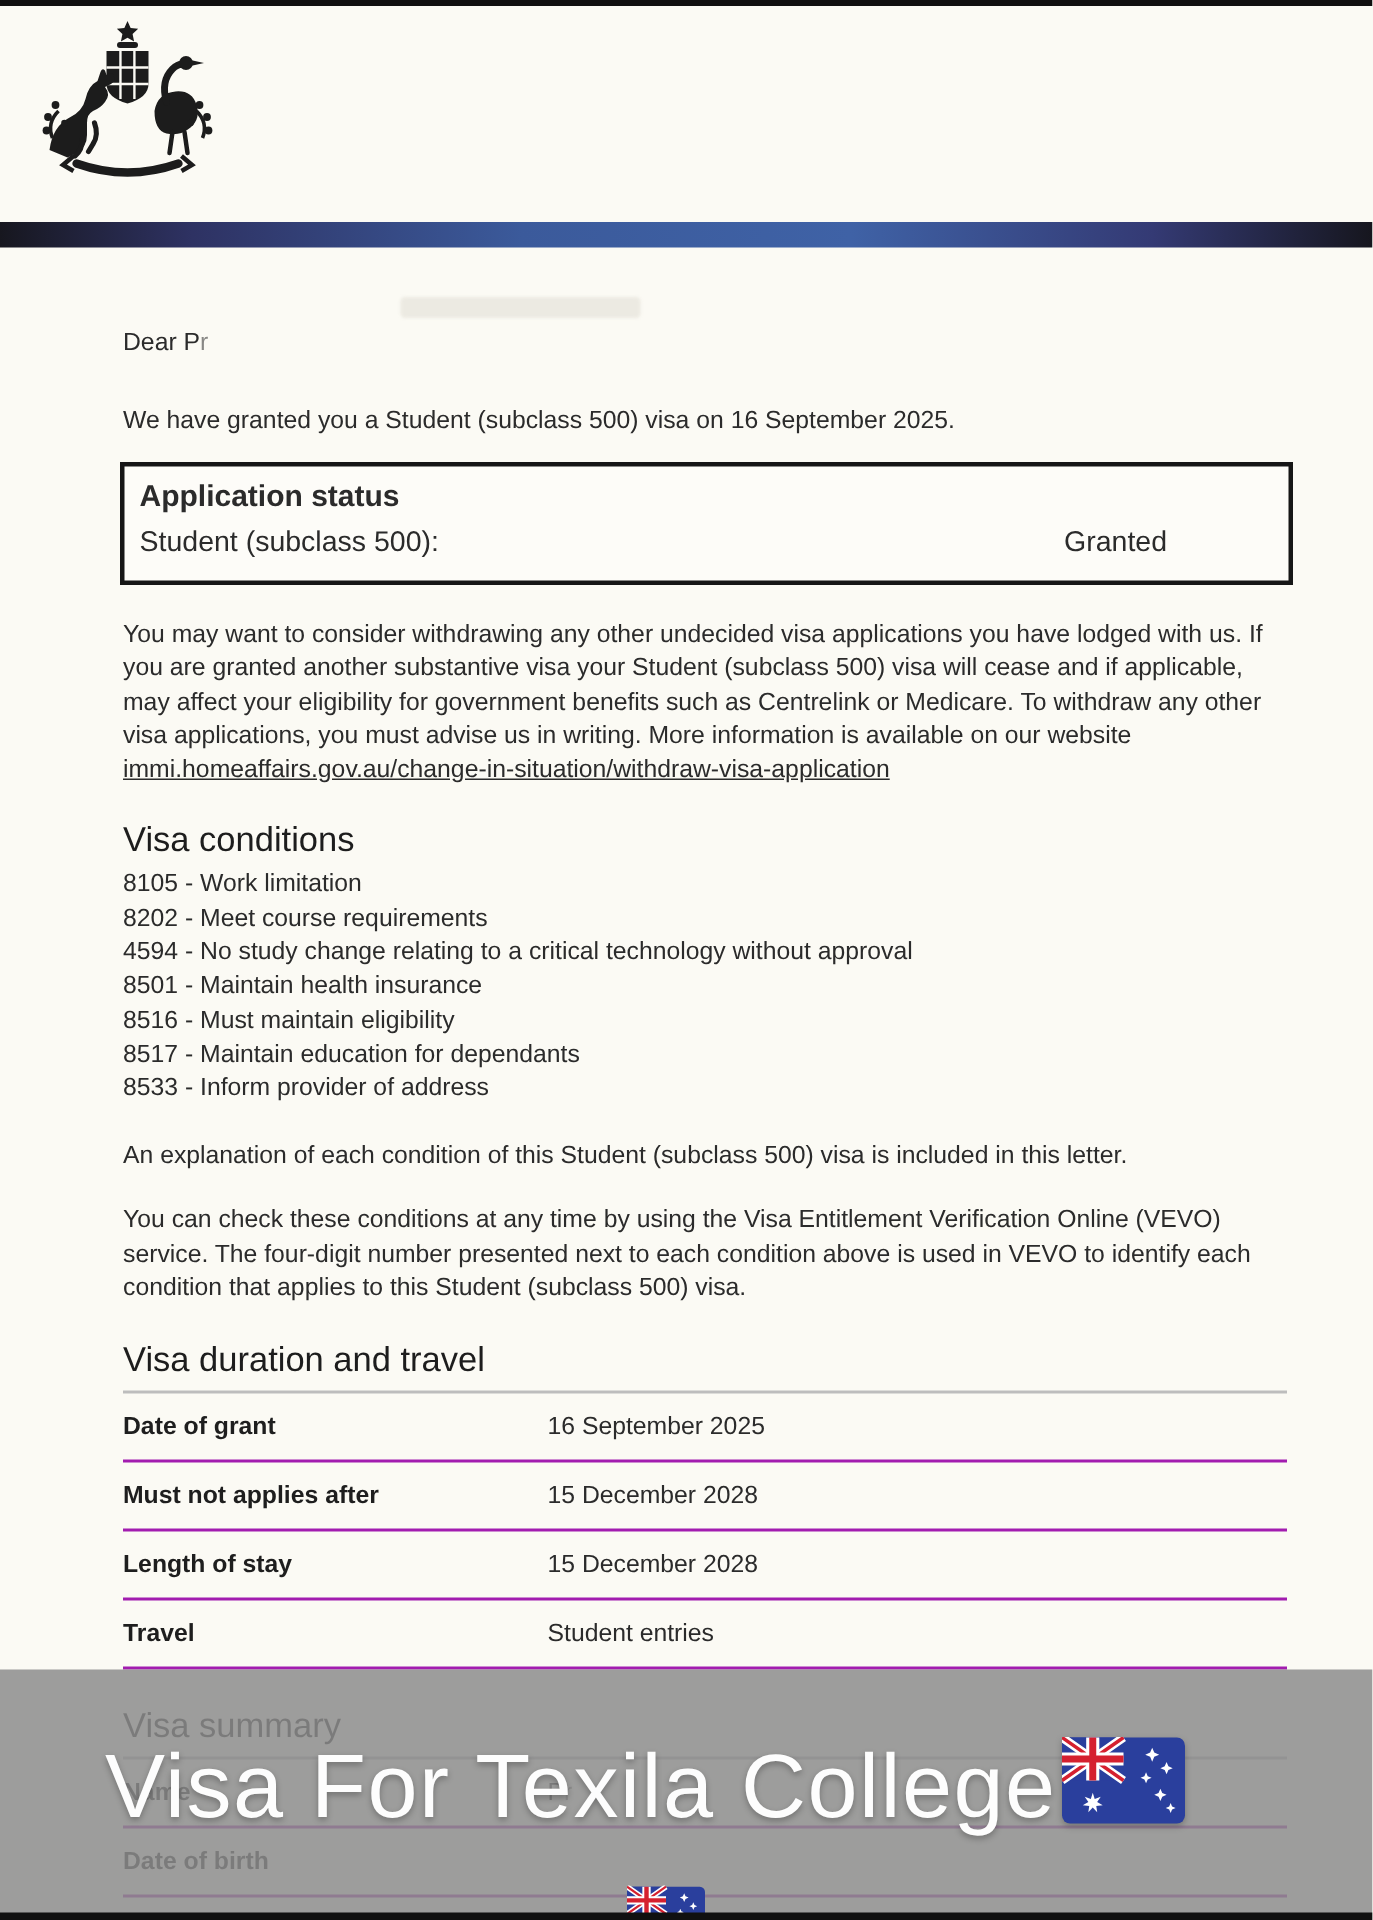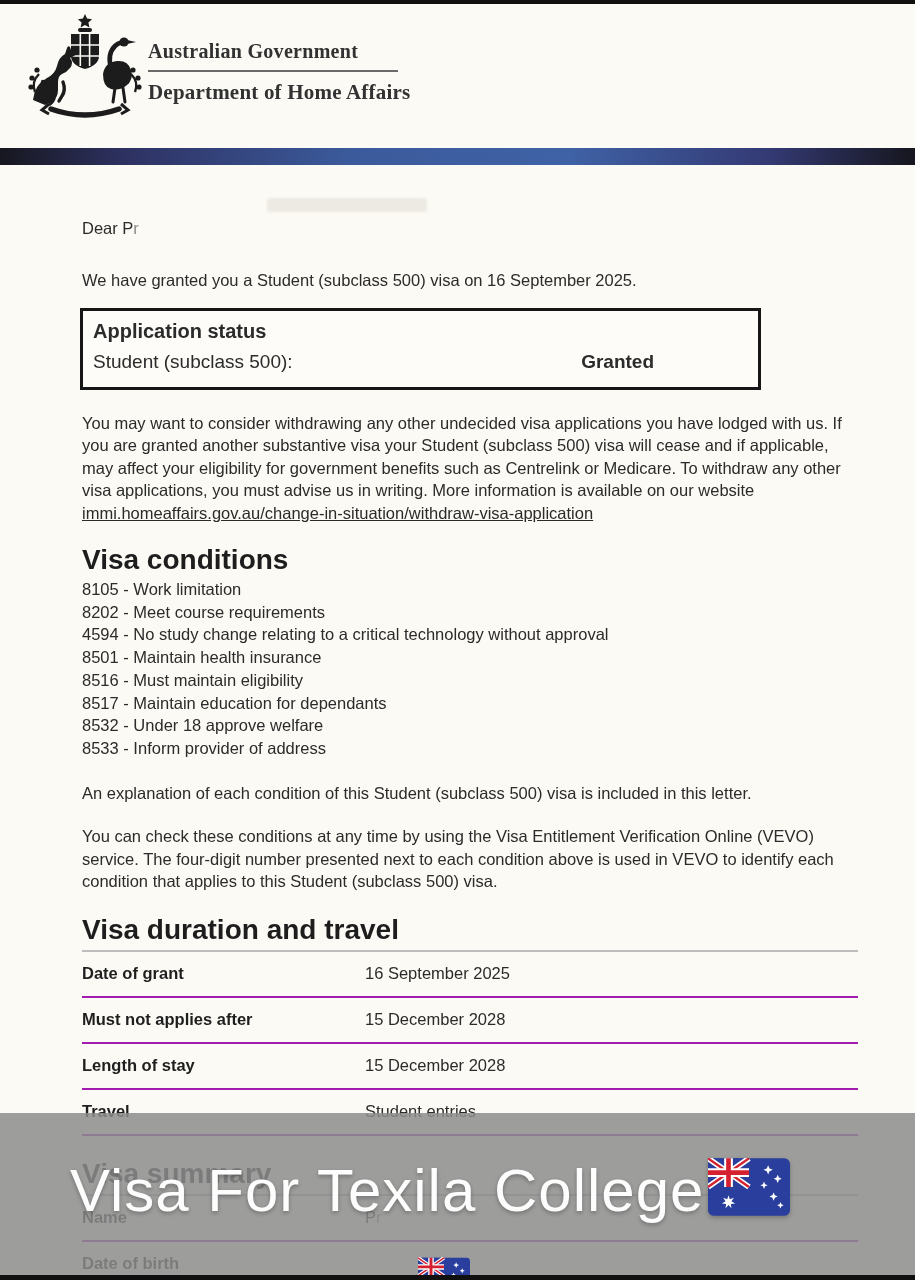--- a/index.html
+++ b/index.html
@@ -36,30 +36,30 @@
   
   .content { position:absolute; left:82px; top:165px; width:776px; font-size:16.5px; line-height:22.5px; }
   .smudge { position:absolute; left:185px; top:33px; width:160px; height:14px;
             background:#eceae2; border-radius:3px; filter:blur(1px); }
   .salutation { margin-top:52px; }
   .faded { opacity:0.55; }
   .intro { margin-top:29px; }
 
   .status-box {
     margin-top:17px; border:3px solid #161616; background:#fdfcf8;
-    padding:7px 10px 13px 10px; width:681px; margin-left:-2px;
+    padding:7px 10px 13px 10px; width:782px; margin-left:-2px;
   }
   .status-title { font-weight:bold; font-size:20px; line-height:26px; }
   .status-row { display:flex; font-size:19px; margin-top:7px; }
-  .status-value { margin-left:auto; margin-right:94px; font-weight:bold;text-align:center; }
+  .status-value { margin-left:auto; margin-right:71px; font-weight:normal;text-align:center; }
 
   .para { margin-top:22px; }
   .doc-link { color:#2b2b2b; text-decoration:underline; }
 
-  .section-title { font-weight:bold; font-size:28px; line-height:25px; color:#1d1d1d; }
+  .section-title { font-weight:normal; font-size:23px; line-height:25px; color:#1d1d1d; }
   .vc-title { margin-top:23px; }
   .vc-list { margin-top:6px; }
   .vc-item { line-height:22.7px; }
 
   .explain { }
   .vevo { margin-top:21px; }
 
   .dur-title { margin-top:24px; }
   .kv-table { margin-top:8px; border-top:2px solid #bdbdbd; width:776px; }
   .kv-row { display:flex; align-items:center; height:46px; border-bottom:2px solid #a21caf; }
@@ -139,25 +139,20 @@
           <circle cx="113" cy="66" r="2.6"></circle>
           <circle cx="114" cy="75" r="2.6"></circle>
         <circle cx="18" cy="70" r="2.2"></circle>
           <circle cx="102" cy="70" r="2.2"></circle>
       </g>
 
       <path d="M26 97 q34 12 68 0" stroke-width="5.5" fill="none" stroke-linecap="round"></path>
       <path d="M24 92 l-7 6 7 4 M96 92 l7 6 -7 4" stroke-width="3" fill="none"></path>
     </g>
   </svg>
-  <div class="header-text">
-    <div class="header-org">Australian Government</div>
-    <div class="header-divider"></div>
-    <div class="header-dept">Department of Home Affairs</div>
-  </div>
 </div>
 
 <div class="blue-bar"></div>
 
 <div class="content">
   <div class="smudge"></div>
 
   <div class="salutation"><span>Dear P</span><span class="faded">r</span></div>
 
   <div class="intro">We have granted you a Student (subclass 500) visa on 16 September 2025.</div>
@@ -173,21 +168,20 @@
   <div class="para"><span>You may want to consider withdrawing any other undecided visa applications you have lodged with us. If you are granted another substantive visa your Student (subclass 500) visa will cease and if applicable, may affect your eligibility for government benefits such as Centrelink or Medicare. To withdraw any other visa applications, you must advise us in writing. More information is available on our website </span><a class="doc-link" href="#">immi.homeaffairs.gov.au/change-in-situation/withdraw-visa-application</a></div>
 
   <div class="section-title vc-title">Visa conditions</div>
   <div class="vc-list">
     <div class="vc-item">8105 - Work limitation</div>
     <div class="vc-item">8202 - Meet course requirements</div>
     <div class="vc-item">4594 - No study change relating to a critical technology without approval</div>
     <div class="vc-item">8501 - Maintain health insurance</div>
     <div class="vc-item">8516 - Must maintain eligibility</div>
     <div class="vc-item">8517 - Maintain education for dependants</div>
-    <div class="vc-item">8532 - Under 18 approve welfare</div>
     <div class="vc-item">8533 - Inform provider of address</div>
   </div>
 
   <div class="para explain">An explanation of each condition of this Student (subclass 500) visa is included in this letter.</div>
 
   <div class="para vevo">You can check these conditions at any time by using the Visa Entitlement Verification Online (VEVO) service. The four-digit number presented next to each condition above is used in VEVO to identify each condition that applies to this Student (subclass 500) visa.</div>
 
   <div class="section-title dur-title">Visa duration and travel</div>
   <div class="kv-table">
     <div class="kv-row">

